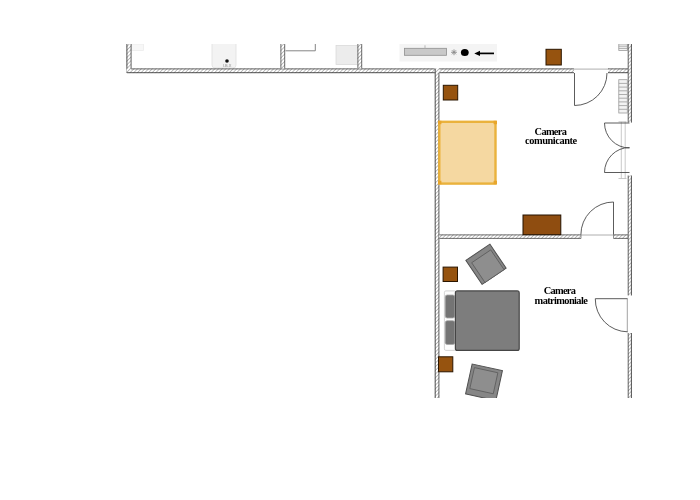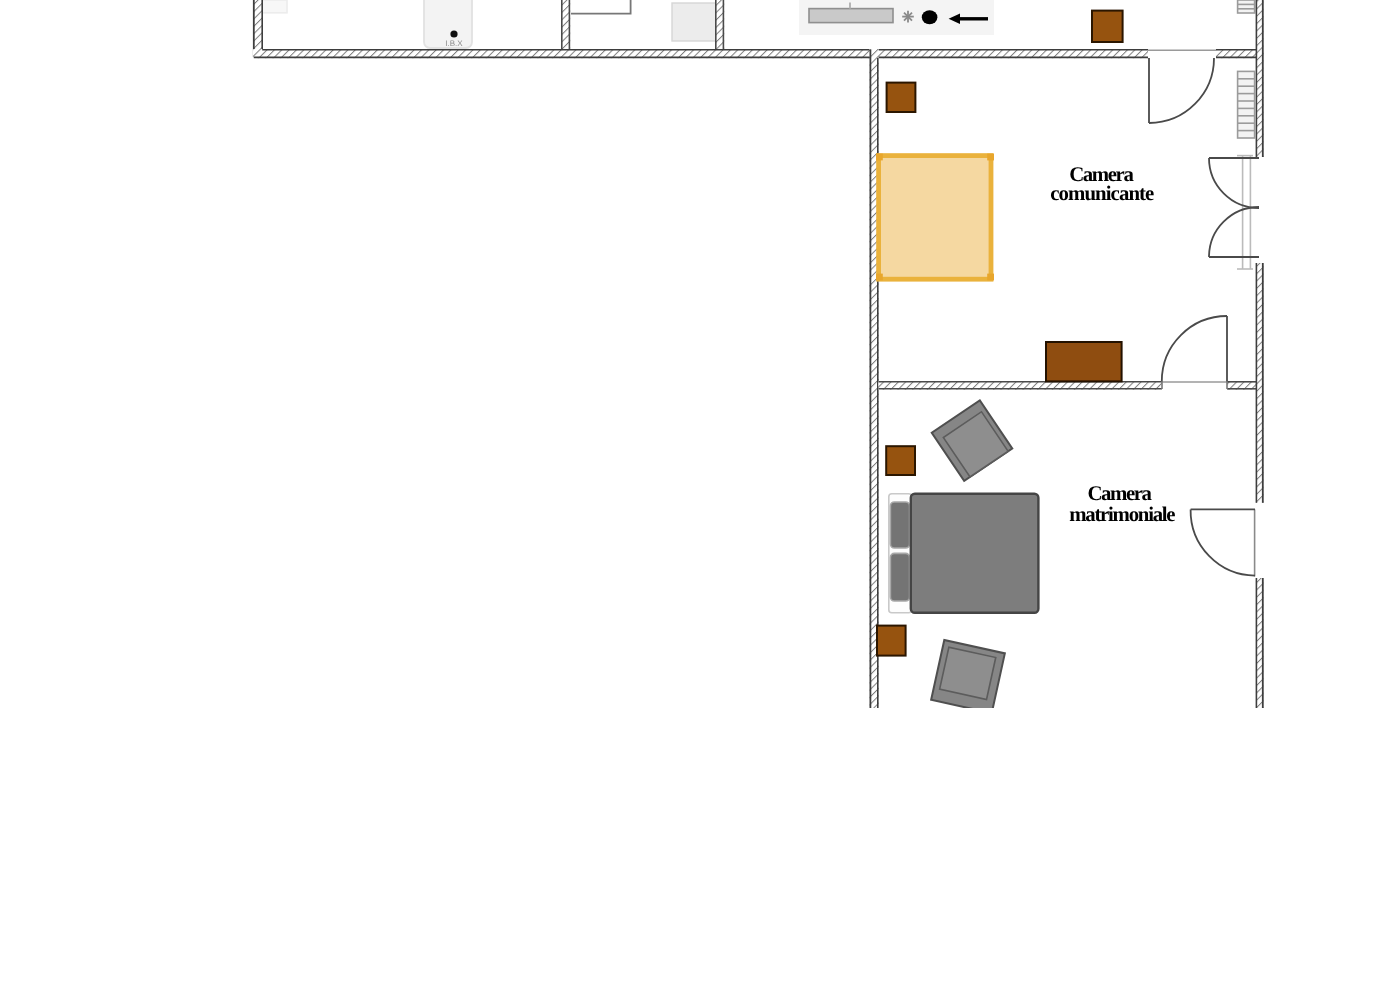--- a/index.html
+++ b/index.html
@@ -1,16 +1,16 @@
 <!DOCTYPE html>
 <html><head>
 <meta charset="utf-8">
 <style>
   html,body{margin:0;padding:0;background:#ffffff;}
-  #plan{width:700px;height:354px;position:relative;overflow:hidden;font-family:"Liberation Serif",serif;}
+  #plan{width:700px;height:354px;position:relative;overflow:hidden;font-family:"Liberation Serif",serif;margin-top:44px;}
   svg{display:block;}
 </style>
 </head>
 <body>
 
 <div id="plan">
 <svg width="700" height="500" viewBox="0 0 700 500" xmlns="http://www.w3.org/2000/svg">
 <defs>
 <pattern id="hatch" patternUnits="userSpaceOnUse" width="2.6" height="2.6" patternTransform="rotate(45)">
   <rect width="2.6" height="2.6" fill="#ffffff"></rect>

